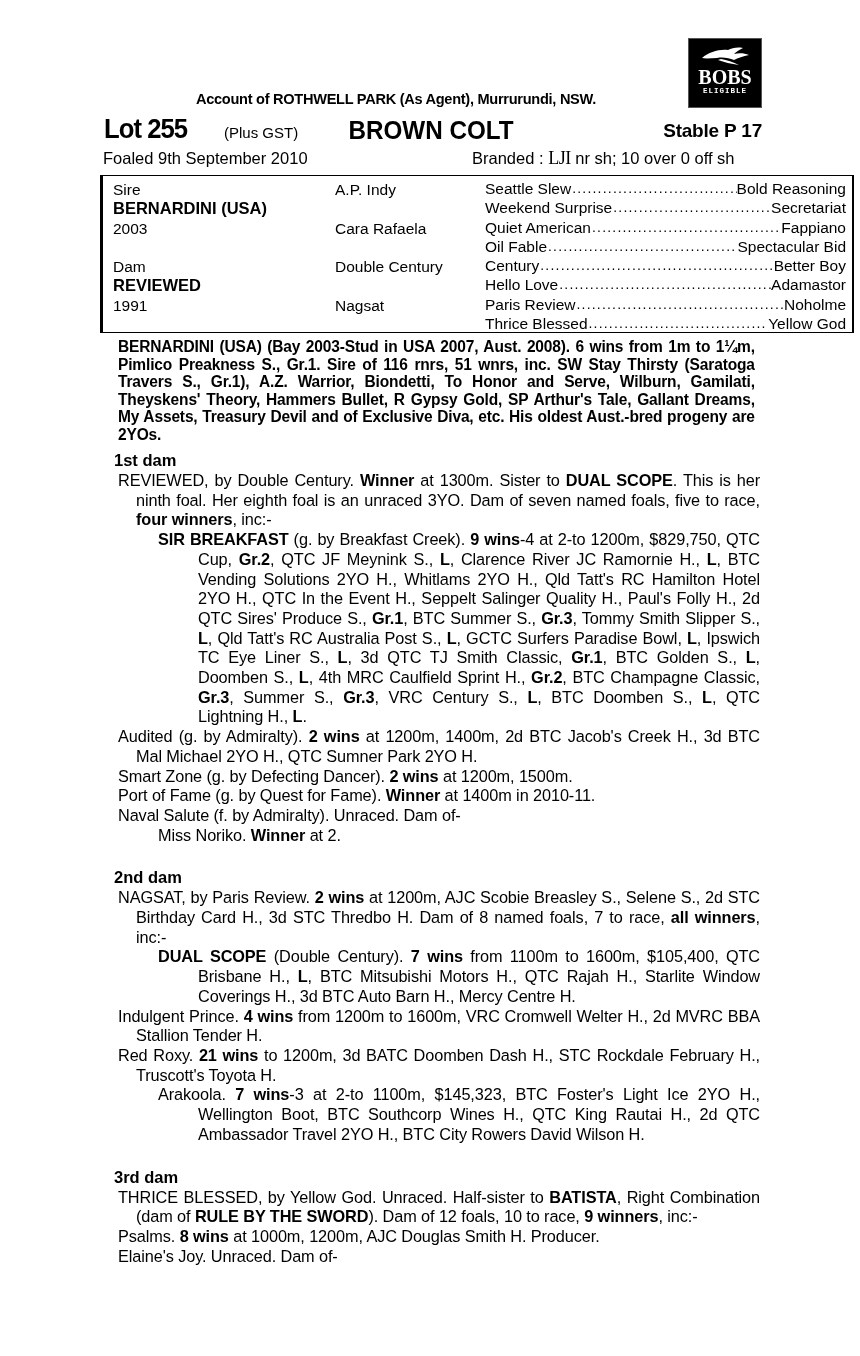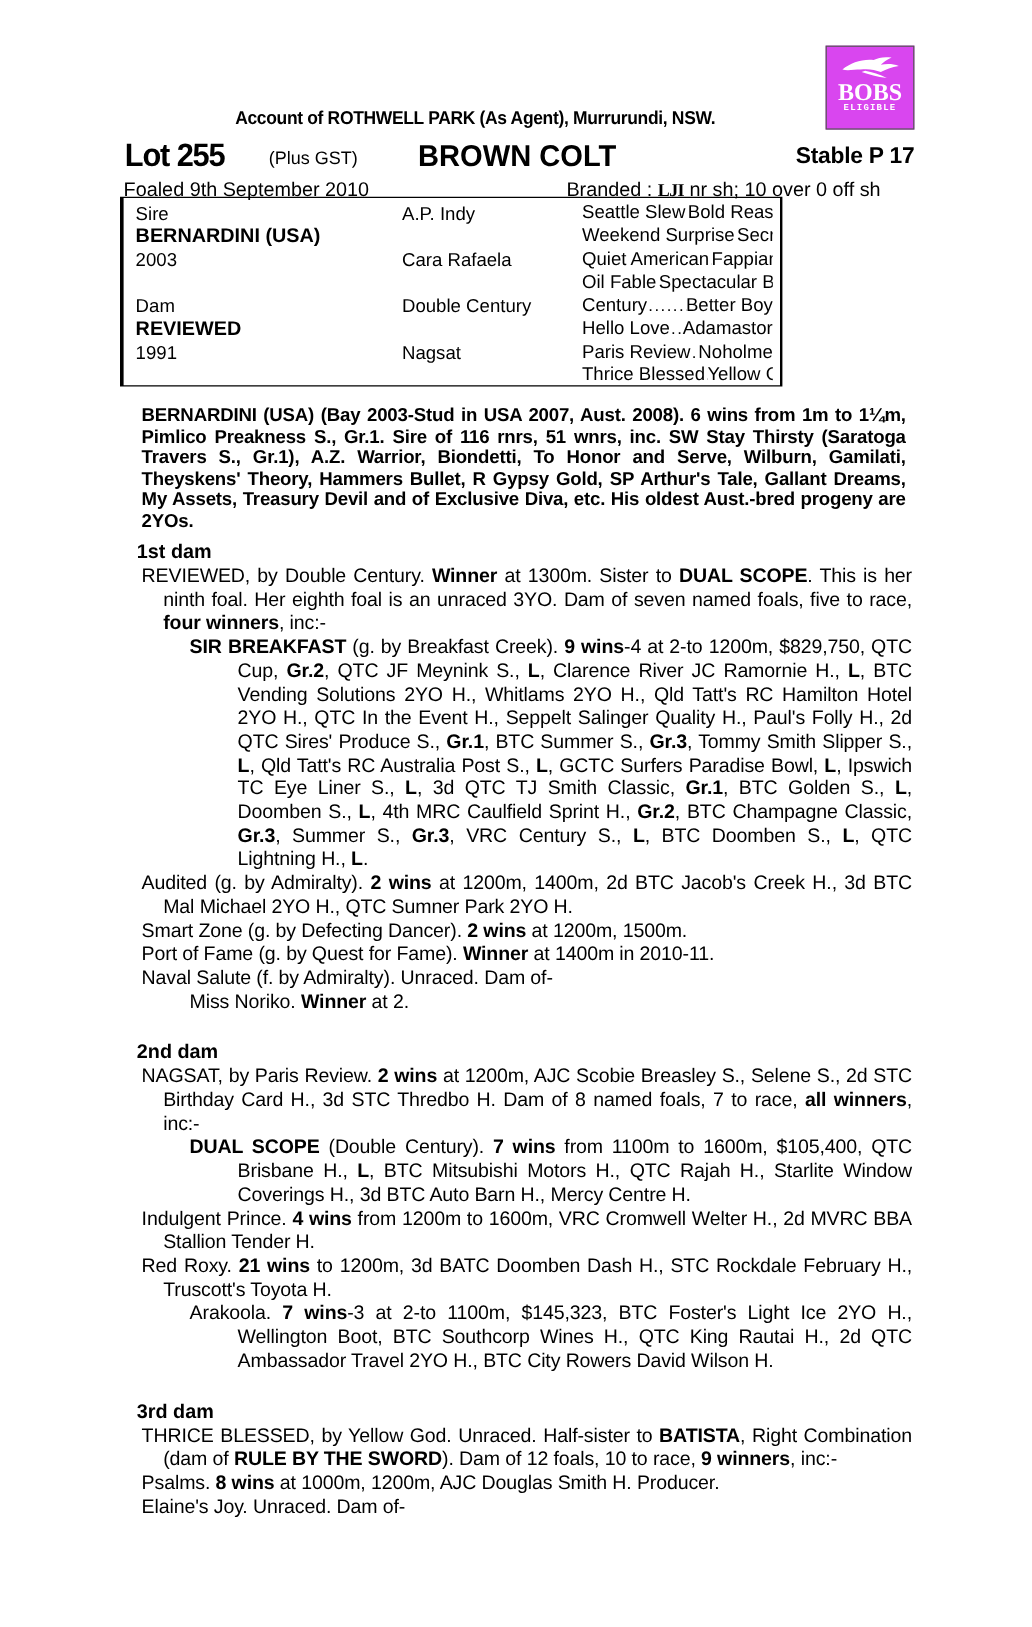--- a/index.html
+++ b/index.html
@@ -28,21 +28,21 @@
     left: 100px;
     top: 38px;
     width: 662px;
   }
   .bobs-logo {
     position: absolute;
     right: 0;
     top: 0;
     width: 72px;
     height: 68px;
-    background: #d946ef;
+    background: #000000;
     border: 1px solid #555;
     display: flex;
     flex-direction: column;
     align-items: center;
     justify-content: flex-start;
   }
   .bobs-horse {
     margin-top: 7px;
     width: 52px;
     height: 20px;
@@ -141,31 +141,31 @@
     top: 0;
   }
   .branded {
     position: absolute;
     left: 372px;
     top: 0;
     white-space: nowrap;
   }
   .brand-mark {
     font-family: "Liberation Serif", serif;
-    font-weight: bold;
-    font-size: 15px;
+    font-weight: normal;
+    font-size: 18px;
     letter-spacing: -0.5px;
   }
 
   
   .ped-table {
     position: absolute;
     left: 100px;
-    top: 164px;
-    width: 552px;
+    top: 175px;
+    width: 754px;
     height: 158px;
     border: 1px solid #000;
     border-left: 3px solid #000;
     border-right: 2px solid #000;
     box-sizing: border-box;
   }
   .ped-col-a {
     position: absolute;
     left: 10px;
     top: 4px;

